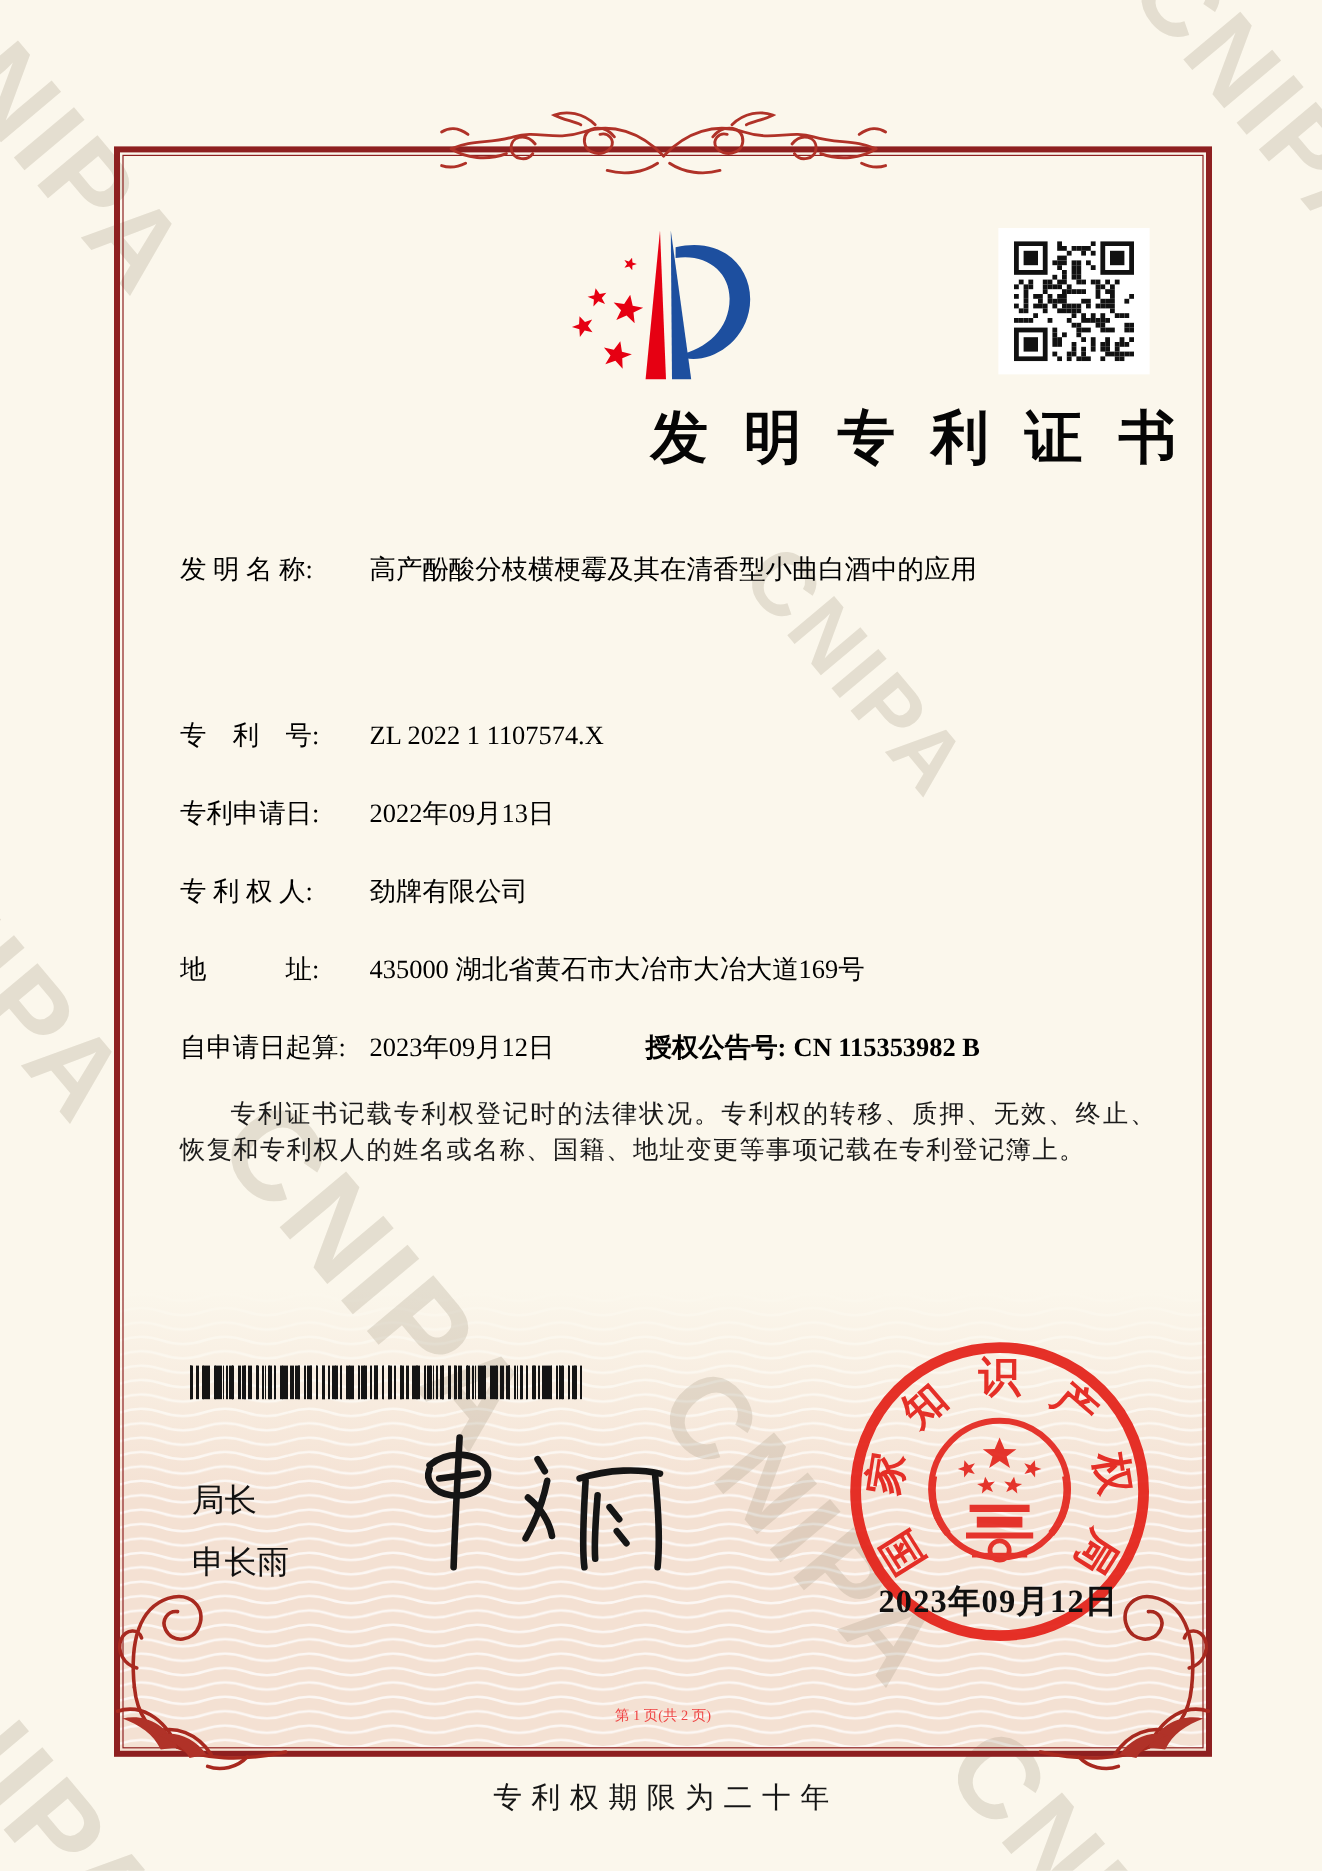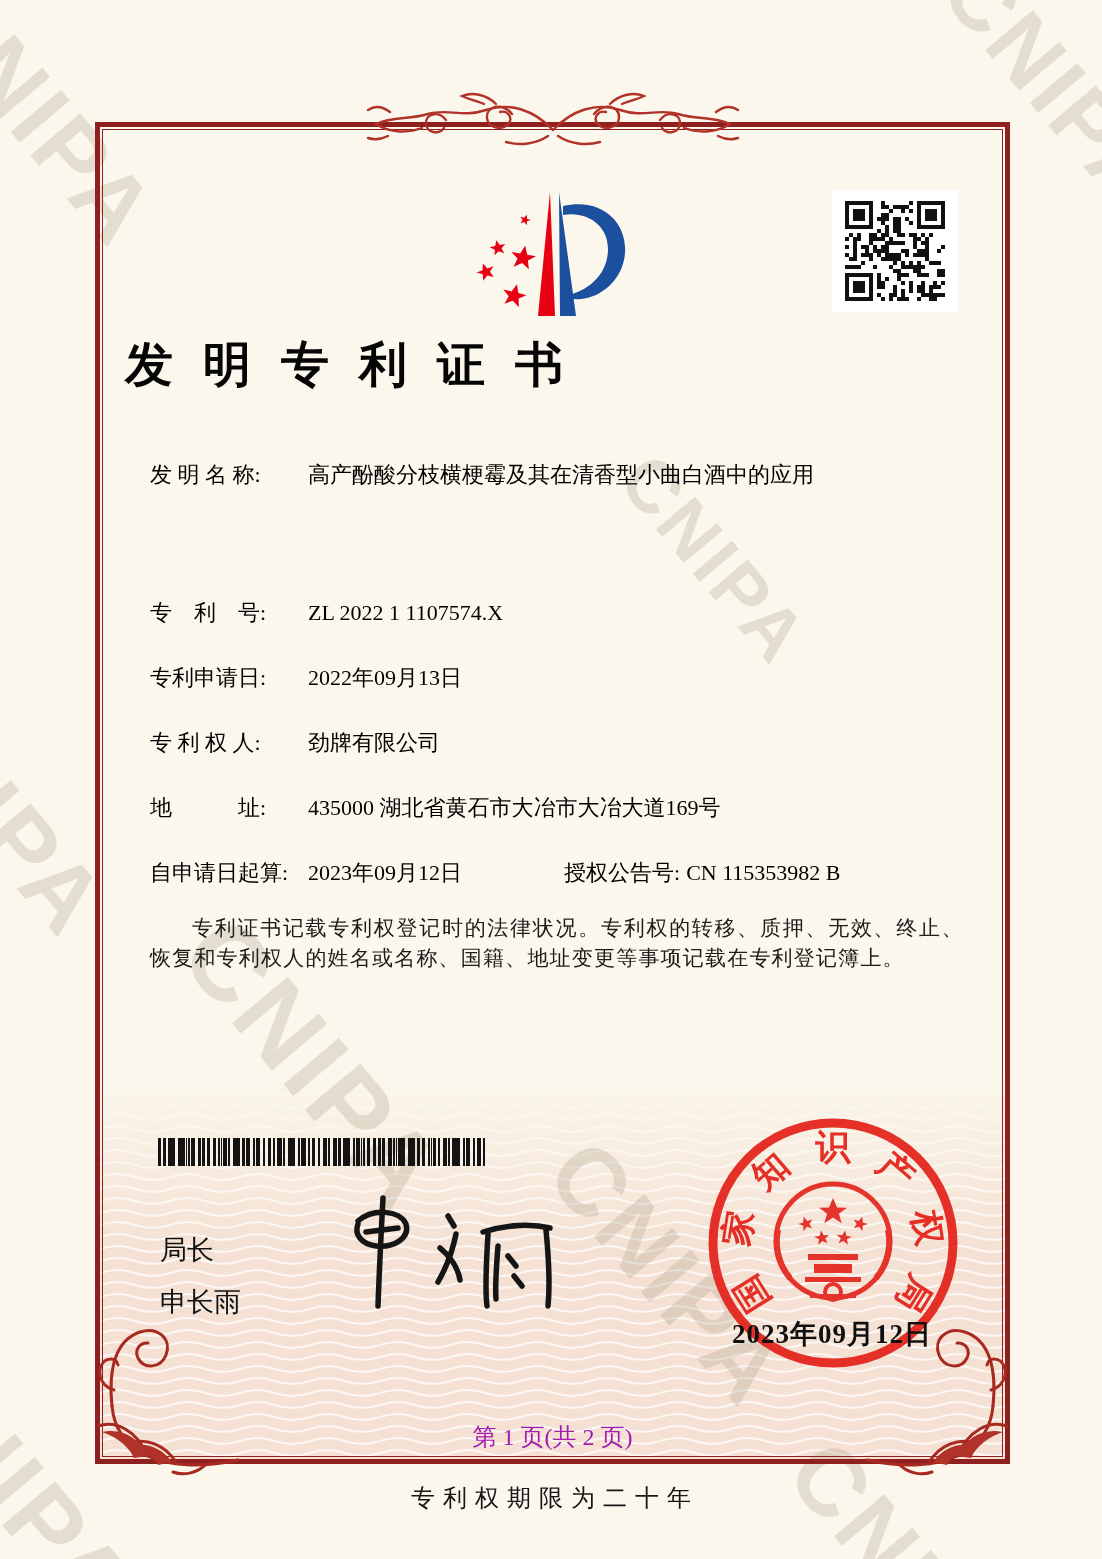--- a/index.html
+++ b/index.html
@@ -16,40 +16,40 @@
   .frame-inner{position:absolute;inset:2px;border:1px solid #8e2020;}
   .ornament-top{position:absolute;left:358px;top:86px;z-index:4;}
   .corner{position:absolute;top:1312px;z-index:4;}
   .corner.left{left:56px;}
   .corner.right{left:864px;transform:scaleX(-1);}
   .content{position:absolute;inset:0;z-index:5;}
   .cert-no{position:absolute;left:150px;top:196px;font-size:24px;color:#222;letter-spacing:2px;}
   .logo{position:absolute;left:468px;top:186px;}
   .qr{position:absolute;left:832px;top:190px;width:126px;height:122px;background:#fff;
       display:flex;align-items:center;justify-content:center;}
-  .title{position:absolute;left:95px;top:333px;width:915px;box-sizing:border-box;text-align:left;
+  .title{position:absolute;left:95px;top:333px;width:915px;box-sizing:border-box;text-align:right;
       font-size:48px;font-weight:700;letter-spacing:30px;padding-left:30px;color:#050505;}
   .field{position:absolute;left:150px;font-size:22px;color:#000000;white-space:nowrap;}
   .field .lab{display:inline-block;min-width:152px;}
   .field .val{margin-left:6px;}
-  .pair2{position:absolute;left:414px;top:0;white-space:nowrap;}
+  .pair2{position:absolute;left:388px;top:0;white-space:nowrap;font-weight:bold;}
   .body-text{position:absolute;left:150px;top:913px;width:814px;font-size:21px;line-height:30px;
       text-align:justify;letter-spacing:1.2px;color:#1b1b1b;}
   .body-text p{margin:0 0 7px;text-indent:2em;}
   .barcode{position:absolute;left:158px;top:1138px;width:328px;height:28px;background:
       repeating-linear-gradient(90deg,#141414 0 2px,rgba(0,0,0,0) 2px 5px),
       repeating-linear-gradient(90deg,#141414 0 3px,rgba(0,0,0,0) 3px 11px),
       repeating-linear-gradient(90deg,#141414 0 1px,rgba(0,0,0,0) 1px 7px);}
   .director{position:absolute;left:160px;font-family:"Liberation Sans","DejaVu Sans",sans-serif;
       font-weight:400;font-size:27px;color:#111;}
   .sig{position:absolute;left:328px;top:1186px;}
   .seal{position:absolute;left:702px;top:1112px;z-index:5;}
   .seal-date{position:absolute;left:706px;top:1316px;width:252px;text-align:center;font-size:27px;
       font-weight:700;color:#101010;letter-spacing:1px;z-index:6;}
-  .page-num{position:absolute;left:95px;top:1421px;width:915px;text-align:center;font-size:24px;color:#a21caf;}
+  .page-num{position:absolute;left:95px;top:1421px;width:915px;text-align:center;font-size:12px;color:#ef4444;}
   .note{position:absolute;left:0;top:1482px;width:1102px;box-sizing:border-box;text-align:center;
       font-size:24px;letter-spacing:8px;padding-left:8px;color:#161616;}
 </style>
 </head>
 <body>
 
 <div class="wavy">
   <svg width="905" height="388">
     <defs>
       <pattern id="wv" width="140" height="12" patternUnits="userSpaceOnUse">

